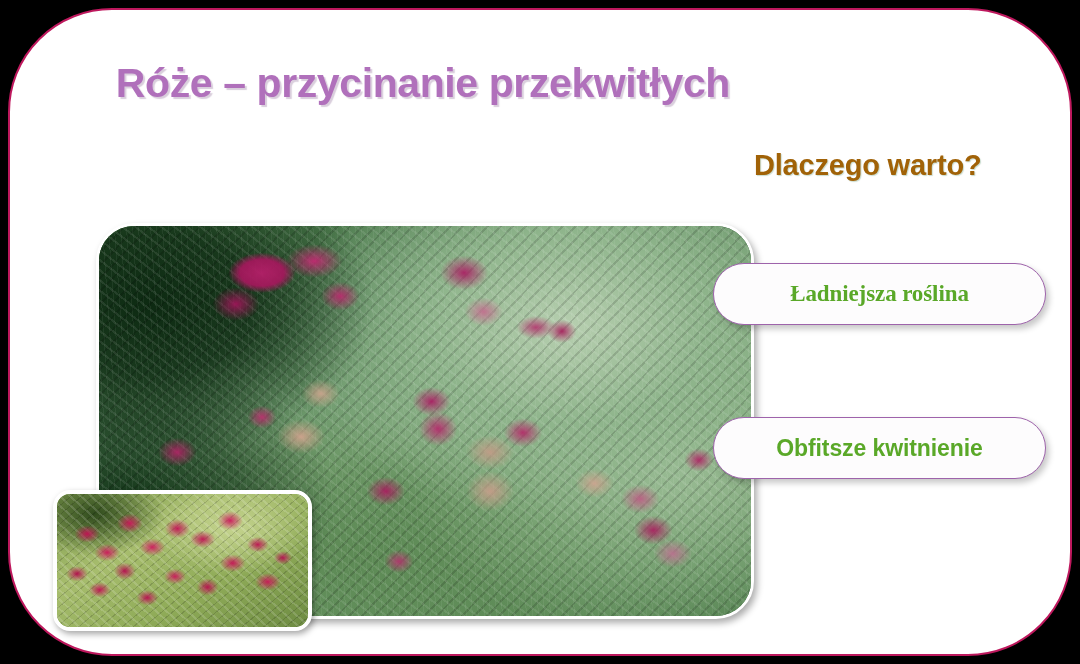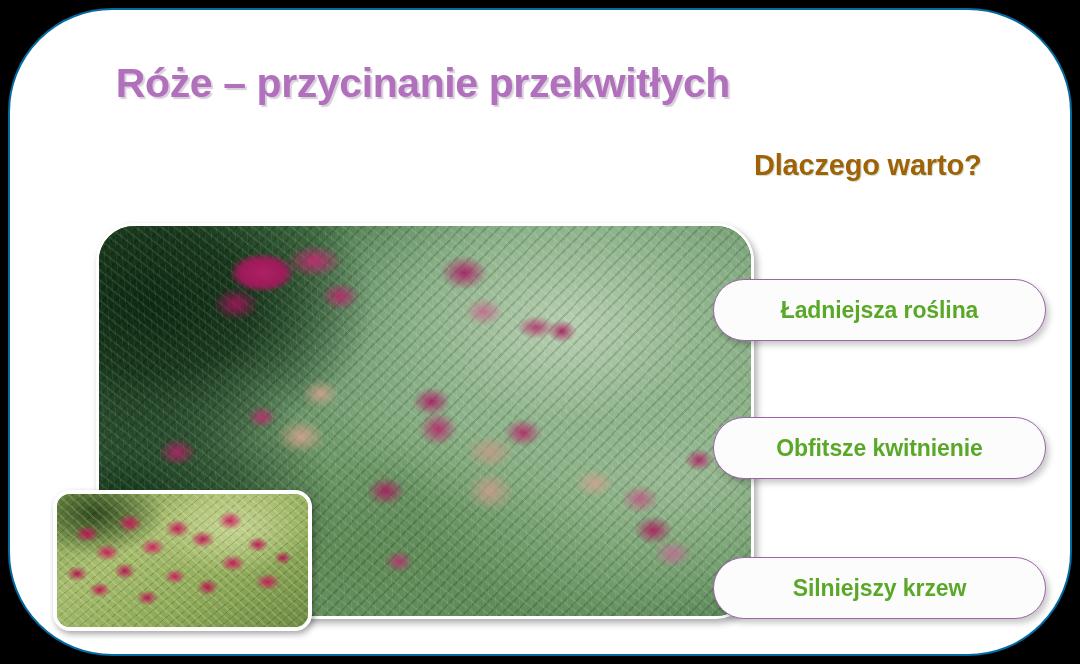--- a/index.html
+++ b/index.html
@@ -20,21 +20,21 @@
   }
 
   
   .slide-frame {
     position: absolute;
     left: 8px;
     top: 8px;
     width: 1064px;
     height: 648px;
     background: #ffffff;
-    border: 2px solid #0369a1;
+    border: 2px solid #be185d;
     border-radius: 104px;
     overflow: hidden;
   }
 
   
   .title-block {
     position: absolute;
     left: 60px;
     top: 46px;
     width: 660px;
@@ -187,21 +187,21 @@
     justify-content: center;
     box-shadow: 3px 4px 6px rgba(0,0,0,0.22);
   }
   .pill-label {
     font-size: 23px;
     font-weight: bold;
     color: #5aa828;
     letter-spacing: -0.1px;
     white-space: nowrap;
   }
-  .pill-1 { top: 269px; }
+  .pill-1 { top: 253px; font-family: Liberation Serif, serif; }
   .pill-2 { top: 407px; justify-content: center; }
   .pill-3 { top: 547px; }
 </style>
 </head>
 <body>
 
 <div class="slide-stage">
 
   <div class="slide-frame">
 
@@ -224,18 +224,15 @@
     </div>
 
     <div class="pill pill-1">
       <span class="pill-label">Ładniejsza roślina</span>
     </div>
 
     <div class="pill pill-2">
       <span class="pill-label">Obfitsze kwitnienie</span>
     </div>
 
-    <div class="pill pill-3">
-      <span class="pill-label">Silniejszy krzew</span>
-    </div>
 
   </div>
 </div>
 
 </body></html>

